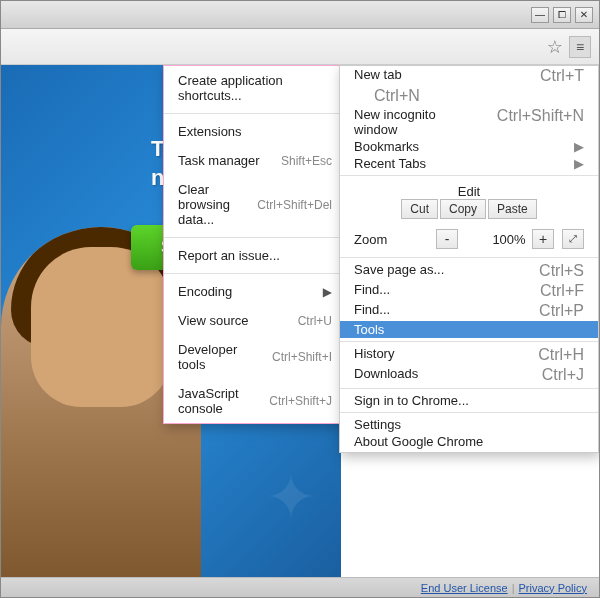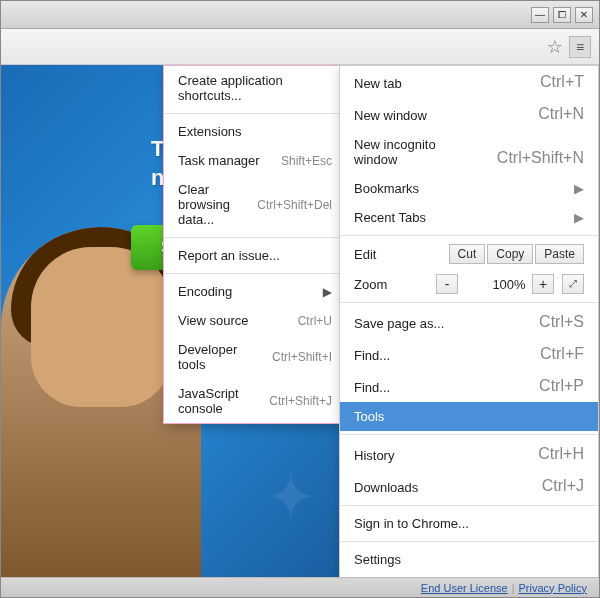--- a/index.html
+++ b/index.html
@@ -196,23 +196,23 @@
       width: 260px;
       background: #fff;
       border: 1px solid #ccc;
       box-shadow: 2px 4px 12px rgba(0,0,0,0.25);
       z-index: 100;
       font-size: 13px;
     }
 
     .menu-item {
       display: flex;
-      align-items: flex-end;
+      align-items: flex-start;
       justify-content: space-between;
-      padding: 7px 14px;
+      padding: 1px 14px;
       cursor: pointer;
       color: #222;
     }
     .menu-item.highlighted {
       background: #4a90d9;
       color: white;
     }
     .menu-item-label {
       flex: 1;
     }
@@ -230,20 +230,21 @@
       height: 1px;
       background: #e0e0e0;
       margin: 3px 0;
     }
 
     
     .edit-row {
       display: flex;
       align-items: center;
       padding: 5px 14px;
+      flex-direction: column;
     }
     .edit-row-label {
       flex: 1;
       font-size: 13px;
       color: #222;
     }
     .edit-btn-group {
       display: flex;
       gap: 2px;
       border-radius: 7px;
@@ -432,21 +433,20 @@
     </div>
 
     <div class="dropdown-menu">
 
       <div class="menu-item">
         <span class="menu-item-label">New tab</span>
         <span class="menu-item-shortcut">Ctrl+T</span>
       </div>
 
       <div class="menu-item">
-        <span class="menu-item-label">New window</span>
         <span class="menu-item-shortcut">Ctrl+N</span>
       </div>
 
       <div class="menu-item">
         <span class="menu-item-label">New incognito window</span>
         <span class="menu-item-shortcut">Ctrl+Shift+N</span>
       </div>
 
       <div class="menu-item">
         <span class="menu-item-label">Bookmarks</span>

